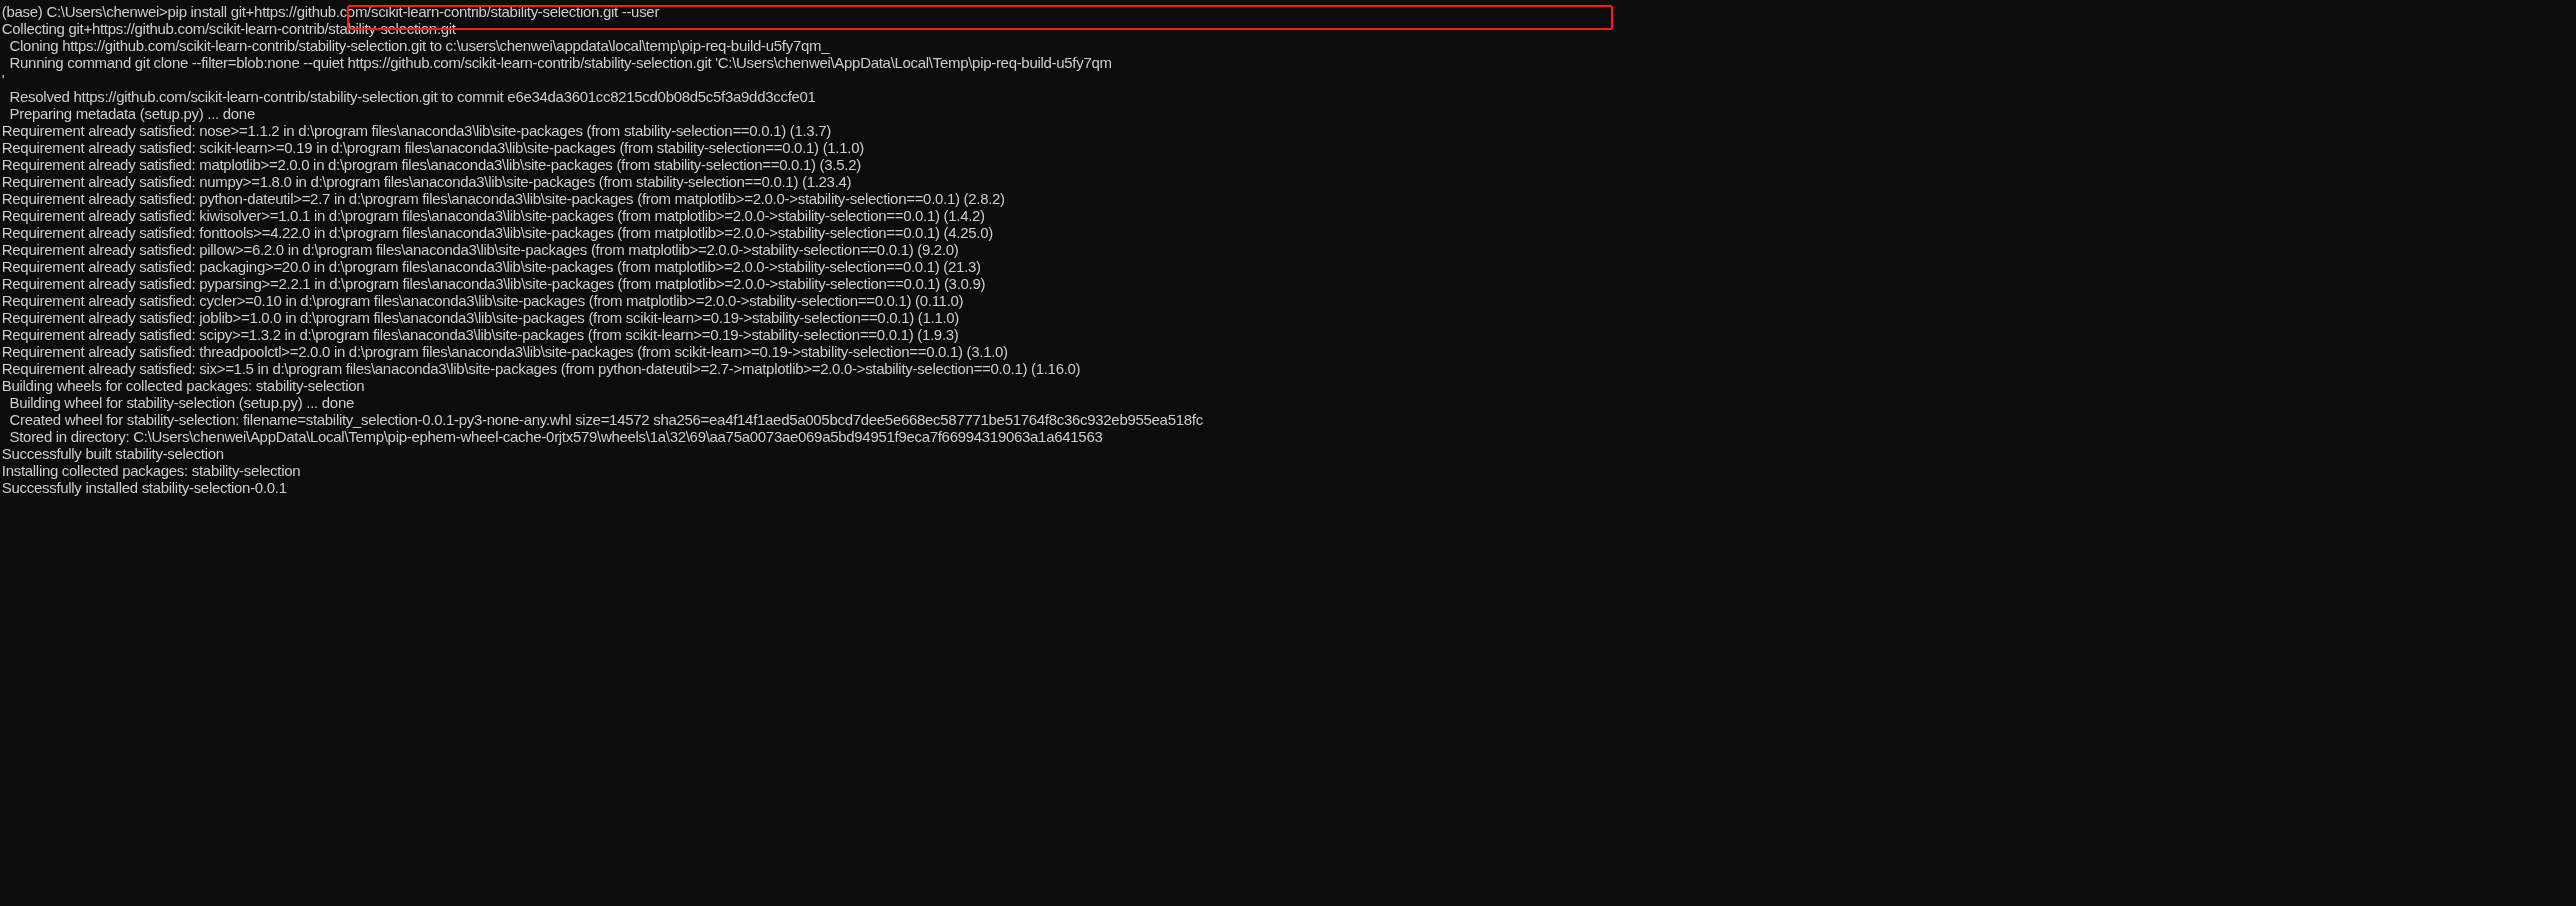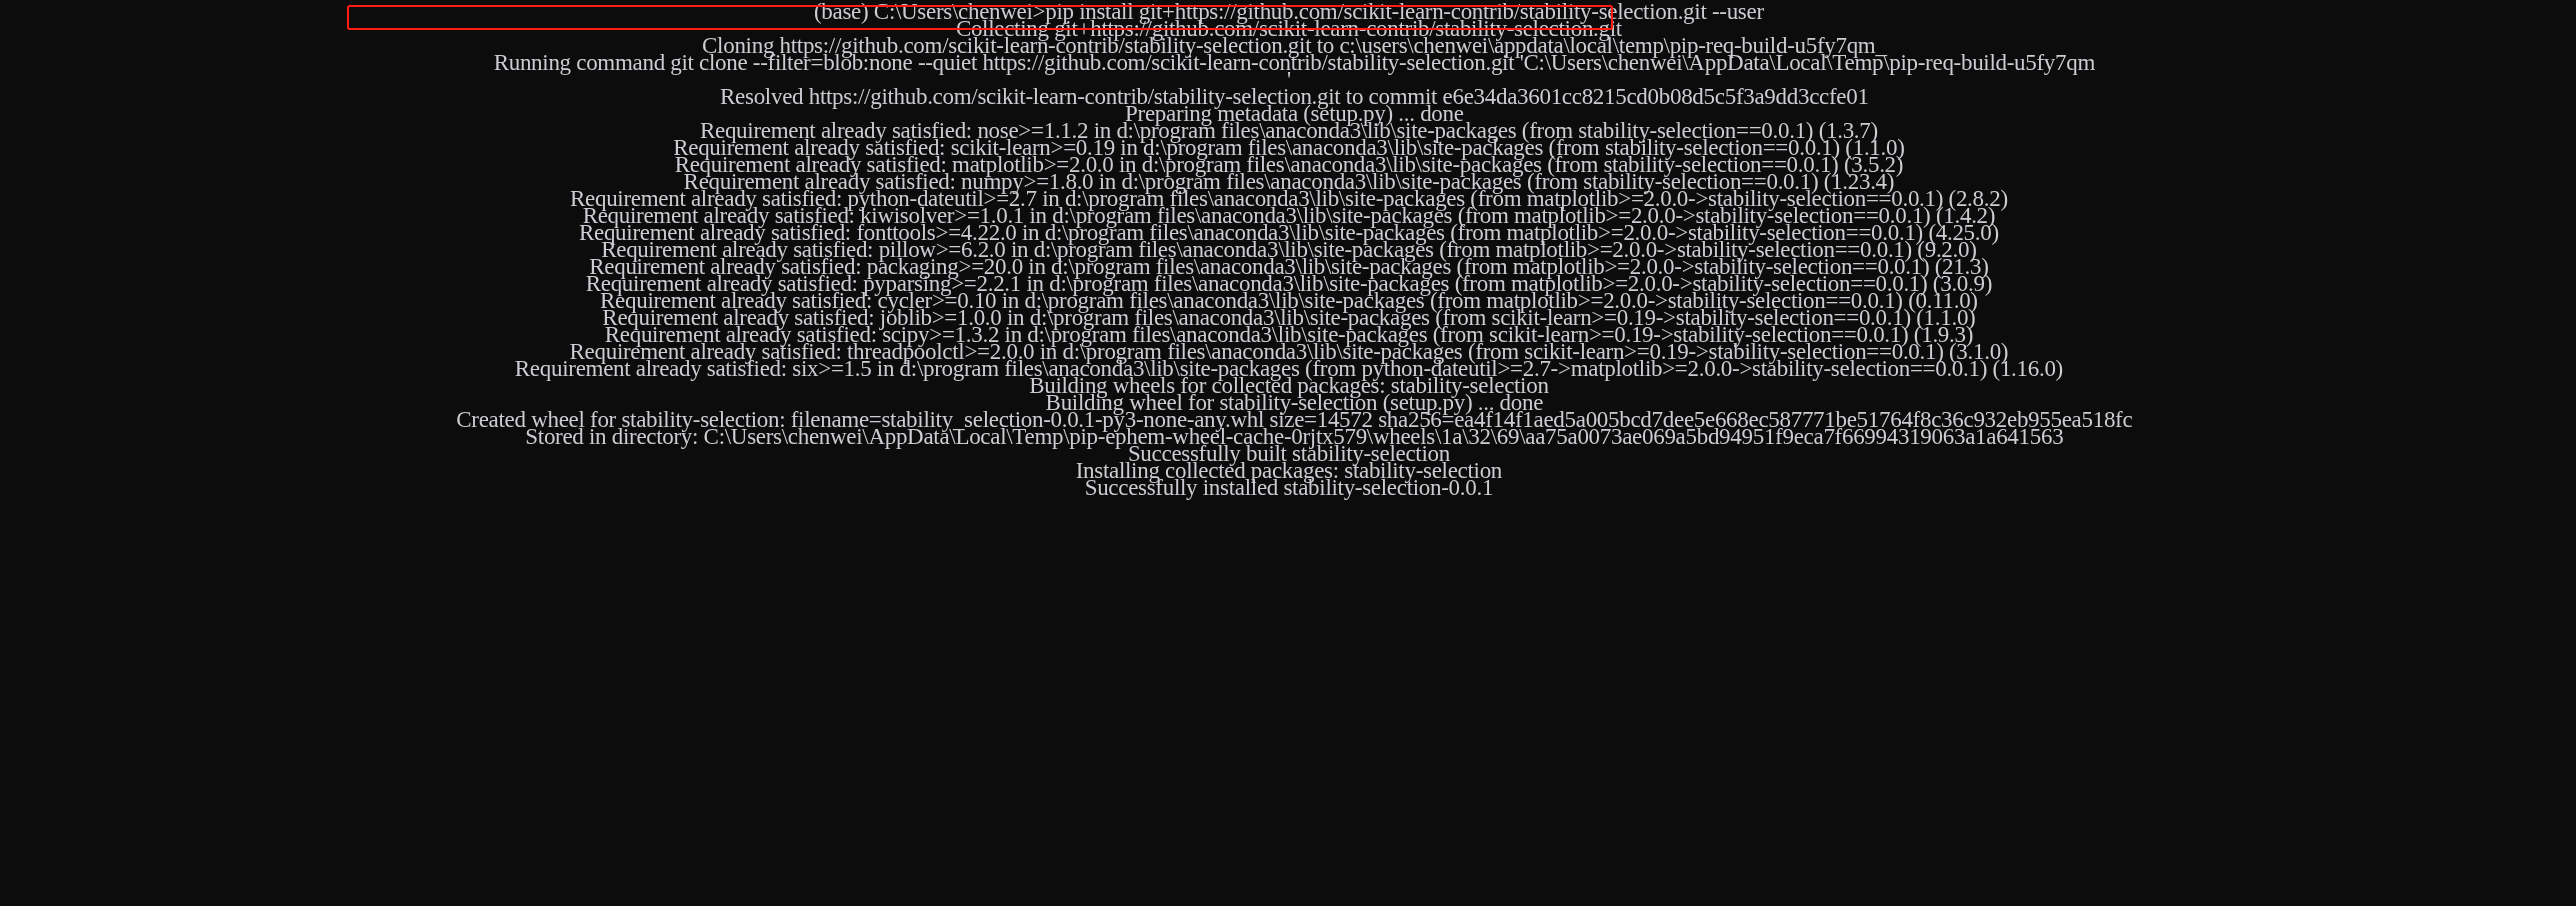--- a/index.html
+++ b/index.html
@@ -6,28 +6,27 @@
     margin: 0;
     padding: 0;
     background: #0c0c0c;
   }
   #terminal {
     position: relative;
     width: 2576px;
     height: 906px;
     background: #0c0c0c;
     overflow: hidden;
-    font-family: Liberation Serif, serif;
-    font-size: 23px;
+    font-family: Liberation Sans, sans-serif;
+    font-size: 15px;
     line-height: 17px;
     letter-spacing: -0.3px;
     color: #cfcfd4;
     box-sizing: border-box;
     padding: 0;
-    text-align: center;
   }
   #lines {
     position: absolute;
     top: 2.7px;
     left: 1.8px;
     right: 0;
     white-space: pre;
   }
   .line {
     height: 17px;

